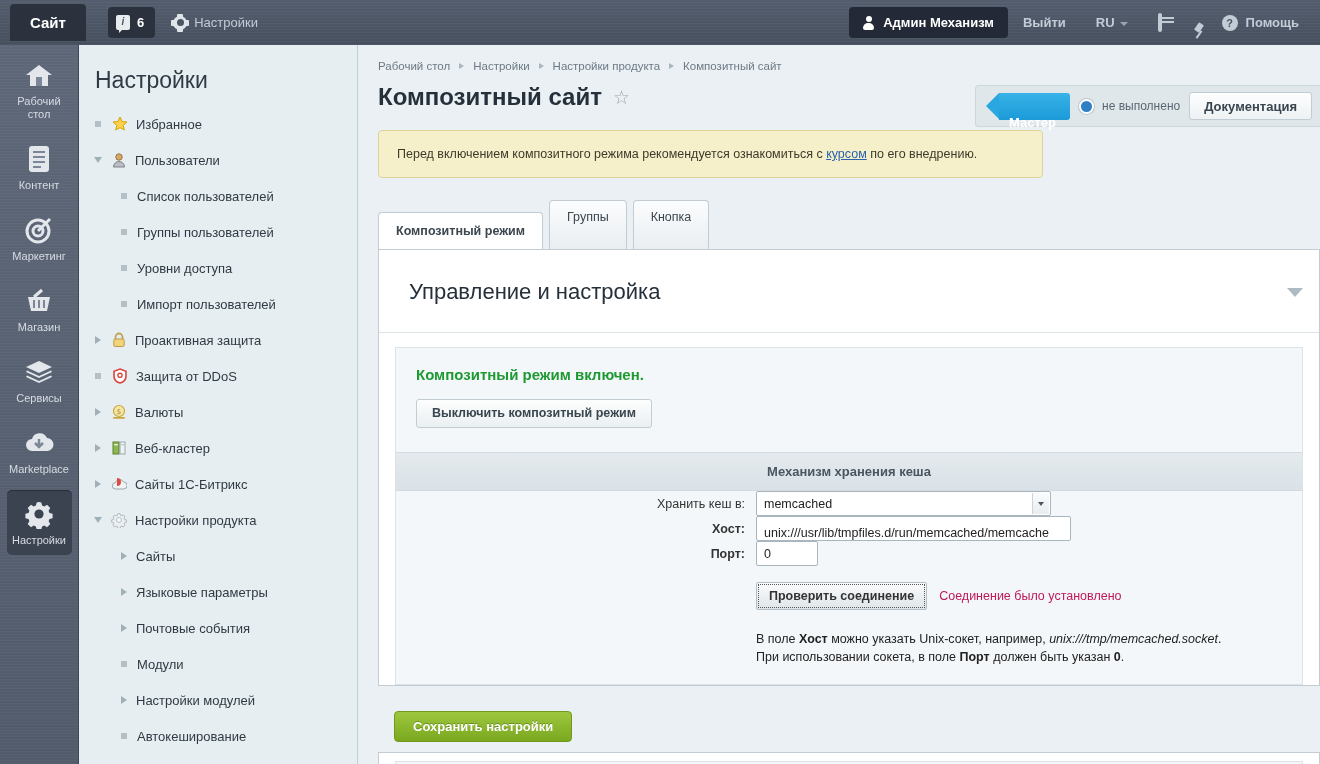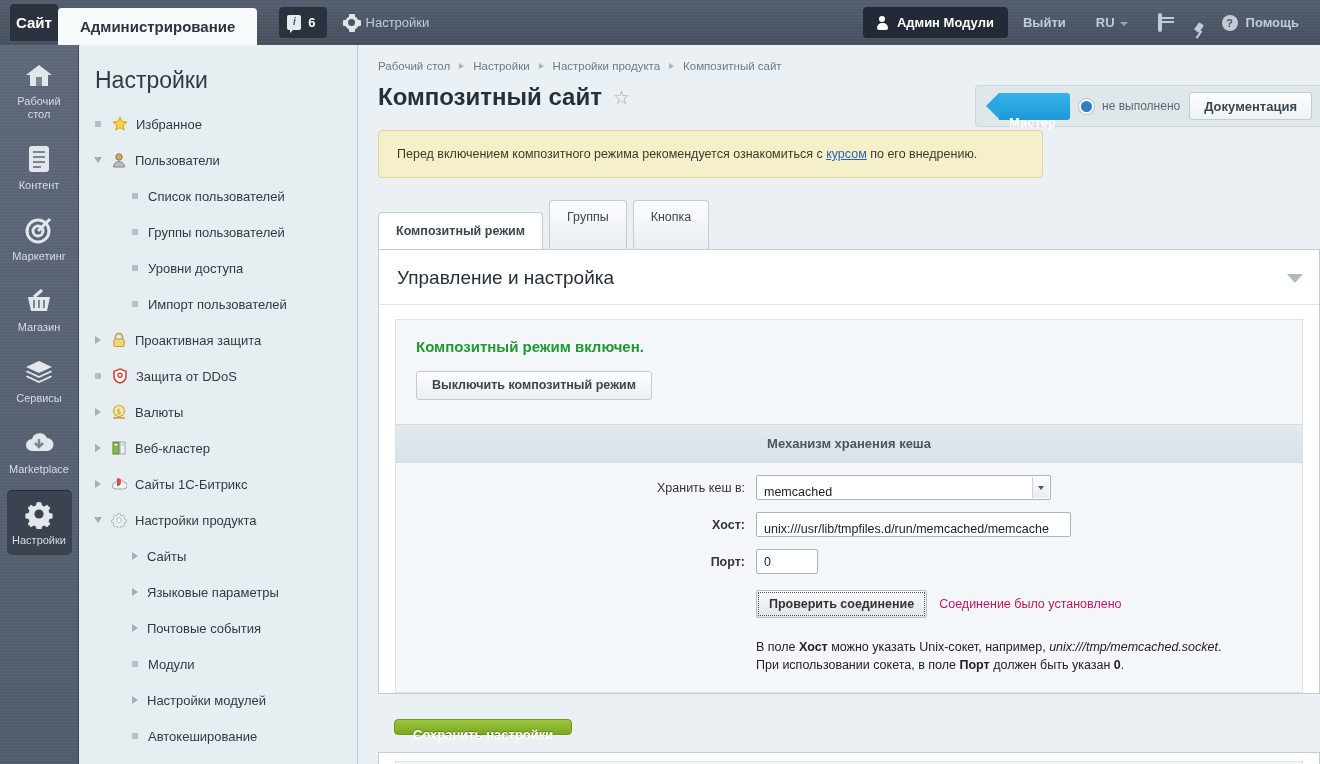--- a/index.html
+++ b/index.html
@@ -13,21 +13,21 @@
   
   .topbar{
     position:absolute; left:0; top:0; width:1320px; height:45px;
     background:#4a5464;
     background-image:
       repeating-linear-gradient(0deg, rgba(255,255,255,.035) 0 1px, rgba(0,0,0,0) 1px 3px),
       linear-gradient(180deg,#535d6d 0%,#464f5e 100%);
     display:flex; align-items:center;
   }
   .tb-site{
-    margin-left:10px; height:37px; line-height:37px; padding:0 6px;
+    margin-left:10px; height:37px; line-height:37px; padding:0 20px;
     background:#2b323d; color:#fff; font-size:15px; font-weight:bold;
     border-radius:4px 4px 0 0;
   }
   .tb-admin{
     height:37px; line-height:37px; padding:0 22px; margin-top:8px;
     background:#f7fafb; color:#2d3440; font-size:15px; font-weight:bold;
     border-radius:4px 4px 0 0; align-self:flex-end;
   }
   .tb-badge{
     margin-left:22px; height:31px; display:flex; align-items:center; gap:7px;
@@ -85,21 +85,21 @@
   .rail-ico{ height:30px; display:flex; align-items:center; justify-content:center; margin-bottom:5px;}
   .rail-ico svg{ display:block; }
 
   
   .menu{
     position:absolute; left:79px; top:45px; width:279px; height:719px;
     background:#e7eef1; border-right:1px solid #c3cfd6; overflow:hidden;
   }
   .menu-title{ font-size:23px; color:#2f3a44; padding:22px 0 12px 16px; font-weight:normal;}
   .mrow{ display:flex; align-items:center; height:36px; padding-left:16px; color:#2f3a44; font-size:13px; }
-  .mrow.sub{ padding-left:53px; }
+  .mrow.sub{ padding-left:42px; }
   .bullet{ width:6px;height:6px;background:#b4c0c7; margin-right:10px; flex:none;}
   .tri{ width:0;height:0;border-top:4.5px solid transparent;border-bottom:4.5px solid transparent;border-left:6px solid #9fb0b8; margin-right:9px; flex:none;}
   .tri.open{ border-left:4.5px solid transparent;border-right:4.5px solid transparent;border-top:6px solid #9fb0b8;border-bottom:none; margin-right:8px; margin-left:-1px;}
   .mico{ width:17px;height:17px;margin-right:8px; flex:none; display:flex;align-items:center;justify-content:center;}
   .mlabel{ white-space:nowrap; }
 
   
   .content{ position:absolute; left:359px; top:45px; width:961px; height:719px; background:#eaf0f3;}
   .crumbs{ padding:15px 0 0 19px; font-size:11.5px; color:#7d8a94; display:flex; align-items:center; gap:9px;}
   .crumbs .ct{ color:#6d7a85; }
@@ -146,95 +146,94 @@
   }
   .tab.active{ height:38px; line-height:36px; font-weight:bold; background:#fff; border-color:#c3ccd3;}
   .tabs-line{ position:absolute; left:0; right:-575px; bottom:0; height:1px; background:#c3ccd3;}
   .pin-tab{ position:absolute; right:-572px; bottom:6px; }
   .pin-g{ width:13px;height:16px;position:relative;}
   .pin-g:before{content:"";position:absolute;left:3px;top:0;width:7px;height:9px;background:#aab6bd;border-radius:1px;}
   .pin-g:after{content:"";position:absolute;left:5.5px;top:8px;width:2px;height:8px;background:#aab6bd;}
 
   .panel{ margin:0 0 0 19px; width:942px; background:#fff; border:1px solid #c3ccd3; border-top:none;}
   .panel-head{ display:flex; align-items:center; padding:17px 16px 15px 18px; border-bottom:1px solid #dde4e8;}
-  .panel-head h2{ margin:0; font-size:19px; font-weight:normal; color:#25303a;}
+  .panel-head h2{ margin:12px; font-size:22px; font-weight:normal; color:#25303a;}
   .chev-dn{ margin-left:auto; width:0;height:0;border-left:8px solid transparent;border-right:8px solid transparent;border-top:9px solid #aebac2;}
 
   .inner{ margin:14px 16px 0; border:1px solid #dde4e8; background:#f4f7f9; }
   .inner-pad{ padding:18px 20px 10px; }
   .ok{ color:#1e9a32; font-weight:bold; font-size:15px; }
   .graybtn{
     margin-top:16px; height:29px; line-height:27px; padding:0 15px; display:inline-block;
     font-size:12.5px; font-weight:bold; color:#3a464f;
     background:linear-gradient(180deg,#fdfefe 0%,#eaeff2 100%);
     border:1px solid #c2ccd3; border-radius:3px;
   }
   .sechead{
     margin-top:14px; background:linear-gradient(180deg,#e4eaee 0%,#dae2e7 100%);
     border-top:1px solid #d3dbe0; border-bottom:1px solid #d3dbe0;
     text-align:center; font-size:13px; font-weight:bold; color:#495660; padding:11px 0;
   }
-  .frow{ display:flex; align-items:center; margin-top:12px; }
+  .frow{ display:flex; align-items:center; margin-top:0; }
   .flabel{ width:340px; text-align:right; padding-right:11px; font-size:12.5px; color:#333;}
   .flabel.b{ font-weight:bold; }
   .sel{
     width:295px; height:25px; border:1px solid #aab6bd; border-radius:2px; background:#fff;
-    font-size:12.5px; color:#222; display:flex; align-items:flex-end; padding-left:7px; position:relative;
+    font-size:12.5px; color:#222; display:flex; align-items:center; padding-left:7px; position:relative;
   }
   .sel .arrow{ position:absolute; right:1px; top:1px; bottom:1px; width:17px;
     background:linear-gradient(180deg,#fafbfc 0%,#e8edf0 100%); border-left:1px solid #cbd4da;
     display:flex;align-items:center;justify-content:center;}
   .sel .arrow i{ width:0;height:0;border-left:3.5px solid transparent;border-right:3.5px solid transparent;border-top:4px solid #4b5862;}
   .txt{ height:25px; border:1px solid #aab6bd; border-radius:2px; background:#fff;
     font-size:12.5px; color:#222; display:flex; align-items:center; padding-left:7px; overflow:hidden; white-space:nowrap;}
   .btn-focus{
     margin-left:340px; height:28px; line-height:26px; padding:0 12px; display:inline-block;
     font-size:12.5px; font-weight:bold; color:#333;
     background:linear-gradient(180deg,#fafbfc 0%,#dfe5e9 100%);
     border:1px solid #b3bec6; border-radius:2px; outline:1px dotted #555; outline-offset:-3px;
   }
   .connok{ color:#be185d; font-size:12.5px; margin-left:12px; }
   .hint{ margin:20px 0 0 340px; font-size:12.5px; color:#222; line-height:18px;}
   .hint i{ font-style:italic; }
   .hint b{ font-weight:bold; }
 
   .savebar{ margin:14px 0 0 19px; width:942px; background:#eaf0f3; padding:11px 0 10px 16px; position:relative;}
   .savebtn{
-    display:inline-block; height:16px; line-height:29px; padding:0 18px; color:#fff;
+    display:inline-block; height:31px; line-height:29px; padding:0 18px; color:#fff;
     font-size:13px; font-weight:bold; border-radius:4px;
     background:linear-gradient(180deg,#9dc73f 0%,#7aa81f 100%); border:1px solid #6f9a1c;
     text-shadow:0 -1px 0 rgba(0,0,0,.25);
   }
   .pin-bottom{ position:absolute; right:-15px; top:14px; }
   .cutpanel{ margin:0 0 0 19px; width:942px; background:#fff; border:1px solid #c3ccd3; height:30px; overflow:hidden;}
   .cutinner{ margin:8px 16px 0; border:1px solid #dde4e8; background:#f4f7f9; height:40px; display:flex; align-items:center;}
 </style>
 </head>
 <body>
 
 <div class="topbar">
   <div class="tb-site">Сайт</div>
-  <div class="tb-admin">Администрирование</div>
 
   <div class="tb-badge">
     <span class="i-bubble">i</span>
     <span>6</span>
   </div>
 
   <div class="tb-link">
     <span class="gear-sm">
         <i></i>
       </span>
     <span>Настройки</span>
   </div>
 
   <div class="tb-right">
     <div class="tb-user">
       <span class="person"></span>
-      <span>Админ Модули</span>
+      <span>Админ Механизм</span>
     </div>
     <div class="tb-item">Выйти</div>
     <div class="tb-item">
       <span>RU</span><span class="caret-dn"></span>
     </div>
     <div class="tb-item"><span class="kbd"></span></div>
     <div class="tb-item"><span class="pin-w"></span></div>
     <div class="tb-item" style="display:flex;align-items:center;gap:8px;">
       <span class="qmark">?</span>
       <span>Помощь</span>

